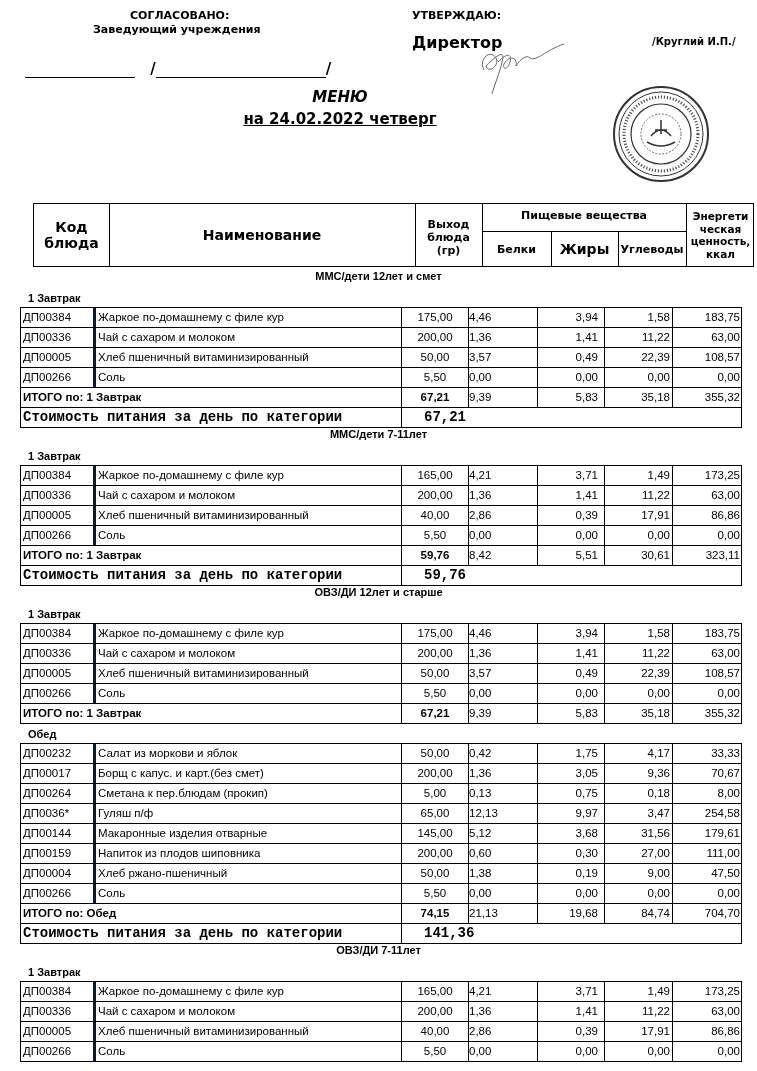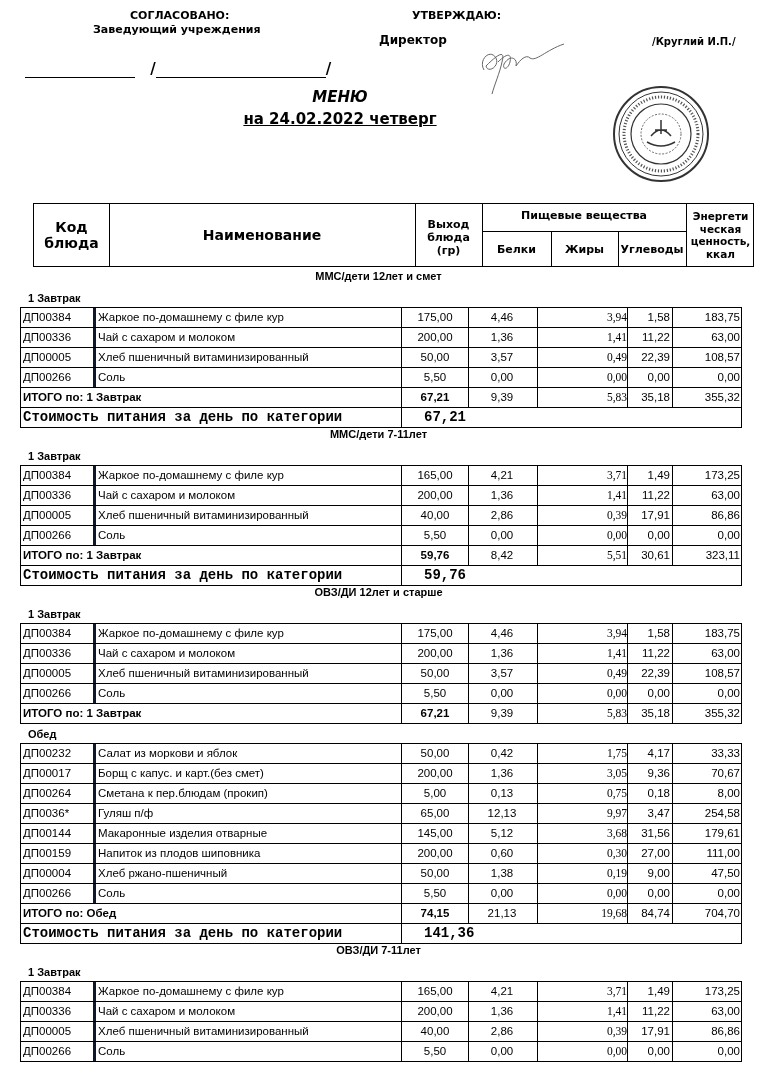--- a/index.html
+++ b/index.html
@@ -4,21 +4,21 @@
 <style>
   * { box-sizing: border-box; margin: 0; padding: 0; }
   html, body { width: 757px; height: 1071px; background: #ffffff; overflow: hidden; }
   body { position: relative; font-family: "DejaVu Sans", sans-serif; color: #000; }
 
   .abs { position: absolute; }
   .hdr-left-title { left: 130px; top: 9px; font-size: 11px; font-weight: bold; }
   .hdr-left-sub { left: 93px; top: 23px; font-size: 11px; font-weight: bold; }
   .sigline { top: 60px; font-size: 15px; font-weight: bold; letter-spacing: 0; }
   .hdr-right-title { left: 400px; top: 9px; font-size: 11px; font-weight: bold; margin-left: 12px; }
-  .hdr-right-sub { left: 379px; top: 33px; font-size: 12px; font-weight: bold; }
+  .hdr-right-sub { left: 412px; top: 33px; font-size: 16px; font-weight: bold; }
   .hdr-name { left: 652px; top: 36px; font-size: 10px; font-weight: bold; }
   .menu-title { left: 0; width: 680px; top: 88px; text-align: center; font-size: 15px; font-weight: bold; font-style: italic; }
   .menu-date { left: 0; width: 680px; top: 110px; text-align: center; font-size: 15px; font-weight: bold; text-decoration: underline; }
 
   .signature { left: 476px; top: 40px; width: 90px; height: 55px; }
   .stamp { left: 611px; top: 84px; width: 100px; height: 100px; }
 
   
   .grid { position: absolute; left: 20px; width: 721px; }
   .hdrtbl { top: 203px; height: 64px; border: 1.5px solid #000; margin-left: 13px; }
@@ -27,22 +27,22 @@
 
   .section-title { position: absolute; left: 0; width: 757px; text-align: center; font-size: 11px; font-weight: bold; font-family: "Liberation Sans", sans-serif; }
   .meal-title { position: absolute; left: 28px; font-size: 11px; font-weight: bold; font-family: "Liberation Sans", sans-serif; }
 
   .rows { position: absolute; left: 20px; width: 722px; border: 1px solid #000; border-bottom: none; }
   .row { position: relative; height: 20px; border-bottom: 1px solid #000; font-family: "Liberation Sans", sans-serif; font-size: 11.5px; }
   .cell { position: absolute; top: 0; height: 19px; line-height: 19px; white-space: nowrap; overflow: hidden; }
   .c-code { left: 0; width: 75px; padding-left: 2px; border-right: 3px solid #0f172a; }
   .c-name { left: 75px; width: 306px; padding-left: 2px; border-right: 1px solid #000; }
   .c-yield { left: 381px; width: 67px; text-align: center; border-right: 1px solid #000; }
-  .c-b { left: 448px; width: 69px; text-align: center; padding-right: 2px; border-right: 1px solid #000; }
-  .c-z { left: 540px; width: 67px; text-align: right; padding-right: 0; border-right: 1px solid #000; font-family: Liberation Serif, serif; }
+  .c-b { left: 448px; width: 69px; text-align: left; padding-right: 2px; border-right: 1px solid #000; }
+  .c-z { left: 517px; width: 67px; text-align: right; padding-right: 6px; border-right: 1px solid #000; }
   .c-u { left: 584px; width: 68px; text-align: right; padding-right: 2px; border-right: 1px solid #000; }
   .c-e { left: 652px; width: 69px; text-align: right; padding-right: 2px; }
   .total .c-code { width: 381px; font-weight: bold; border-right: 1px solid #000; }
   .total .c-yield { font-weight: bold; }
   .cost { position: absolute; left: 20px; width: 722px; height: 21px; border: 1px solid #000; border-top: none; font-family: Liberation Mono, monospace; }
   .cost .lbl { position: absolute; left: 2px; top: 0; line-height: 21px; font-size: 14px; font-weight: bold; width: 379px; border-right: 1px solid #000; height: 20px; }
   .cost .val { position: absolute; left: 403px; top: 0; line-height: 21px; font-size: 14px; font-weight: bold; }
 </style>
 </head>
 <body>
@@ -72,21 +72,21 @@
 
 <div class="abs menu-title">МЕНЮ</div>
 <div class="abs menu-date">на 24.02.2022  четверг</div>
 
 <div class="grid hdrtbl">
   <div style="left:0;top:0;width:75px;height:62px;font-size:14px;line-height:16px;">Код блюда</div>
   <div style="left:75px;top:0;width:306px;height:62px;font-size:14px;">Наименование</div>
   <div style="left:381px;top:0;width:67px;height:62px;font-size:11px;line-height:13px;padding-top:4px;">Выход блюда (гр)</div>
   <div style="left:448px;top:0;width:204px;height:22px;font-size:11px;">Пищевые вещества</div>
   <div style="left:448px;top:28px;width:69px;height:34px;font-size:11px;">Белки</div>
-  <div style="left:517px;top:28px;width:67px;height:34px;font-size:11px;">Жиры</div>
+  <div style="left:517px;top:28px;width:67px;height:34px;font-size:14px;">Жиры</div>
   <div style="left:584px;top:28px;width:68px;height:34px;font-size:11px;">Углеводы</div>
   <div style="left:652px;top:0;width:69px;height:62px;font-size:10.5px;line-height:12.5px;flex-direction:column;">
     <span>Энергети</span>
     <span>ческая</span>
     <span>ценность,</span>
     <span>ккал</span>
   </div>
   <span class="vline" style="left:75px;"></span>
   <span class="vline" style="left:381px;"></span>
   <span class="vline" style="left:448px;"></span>

